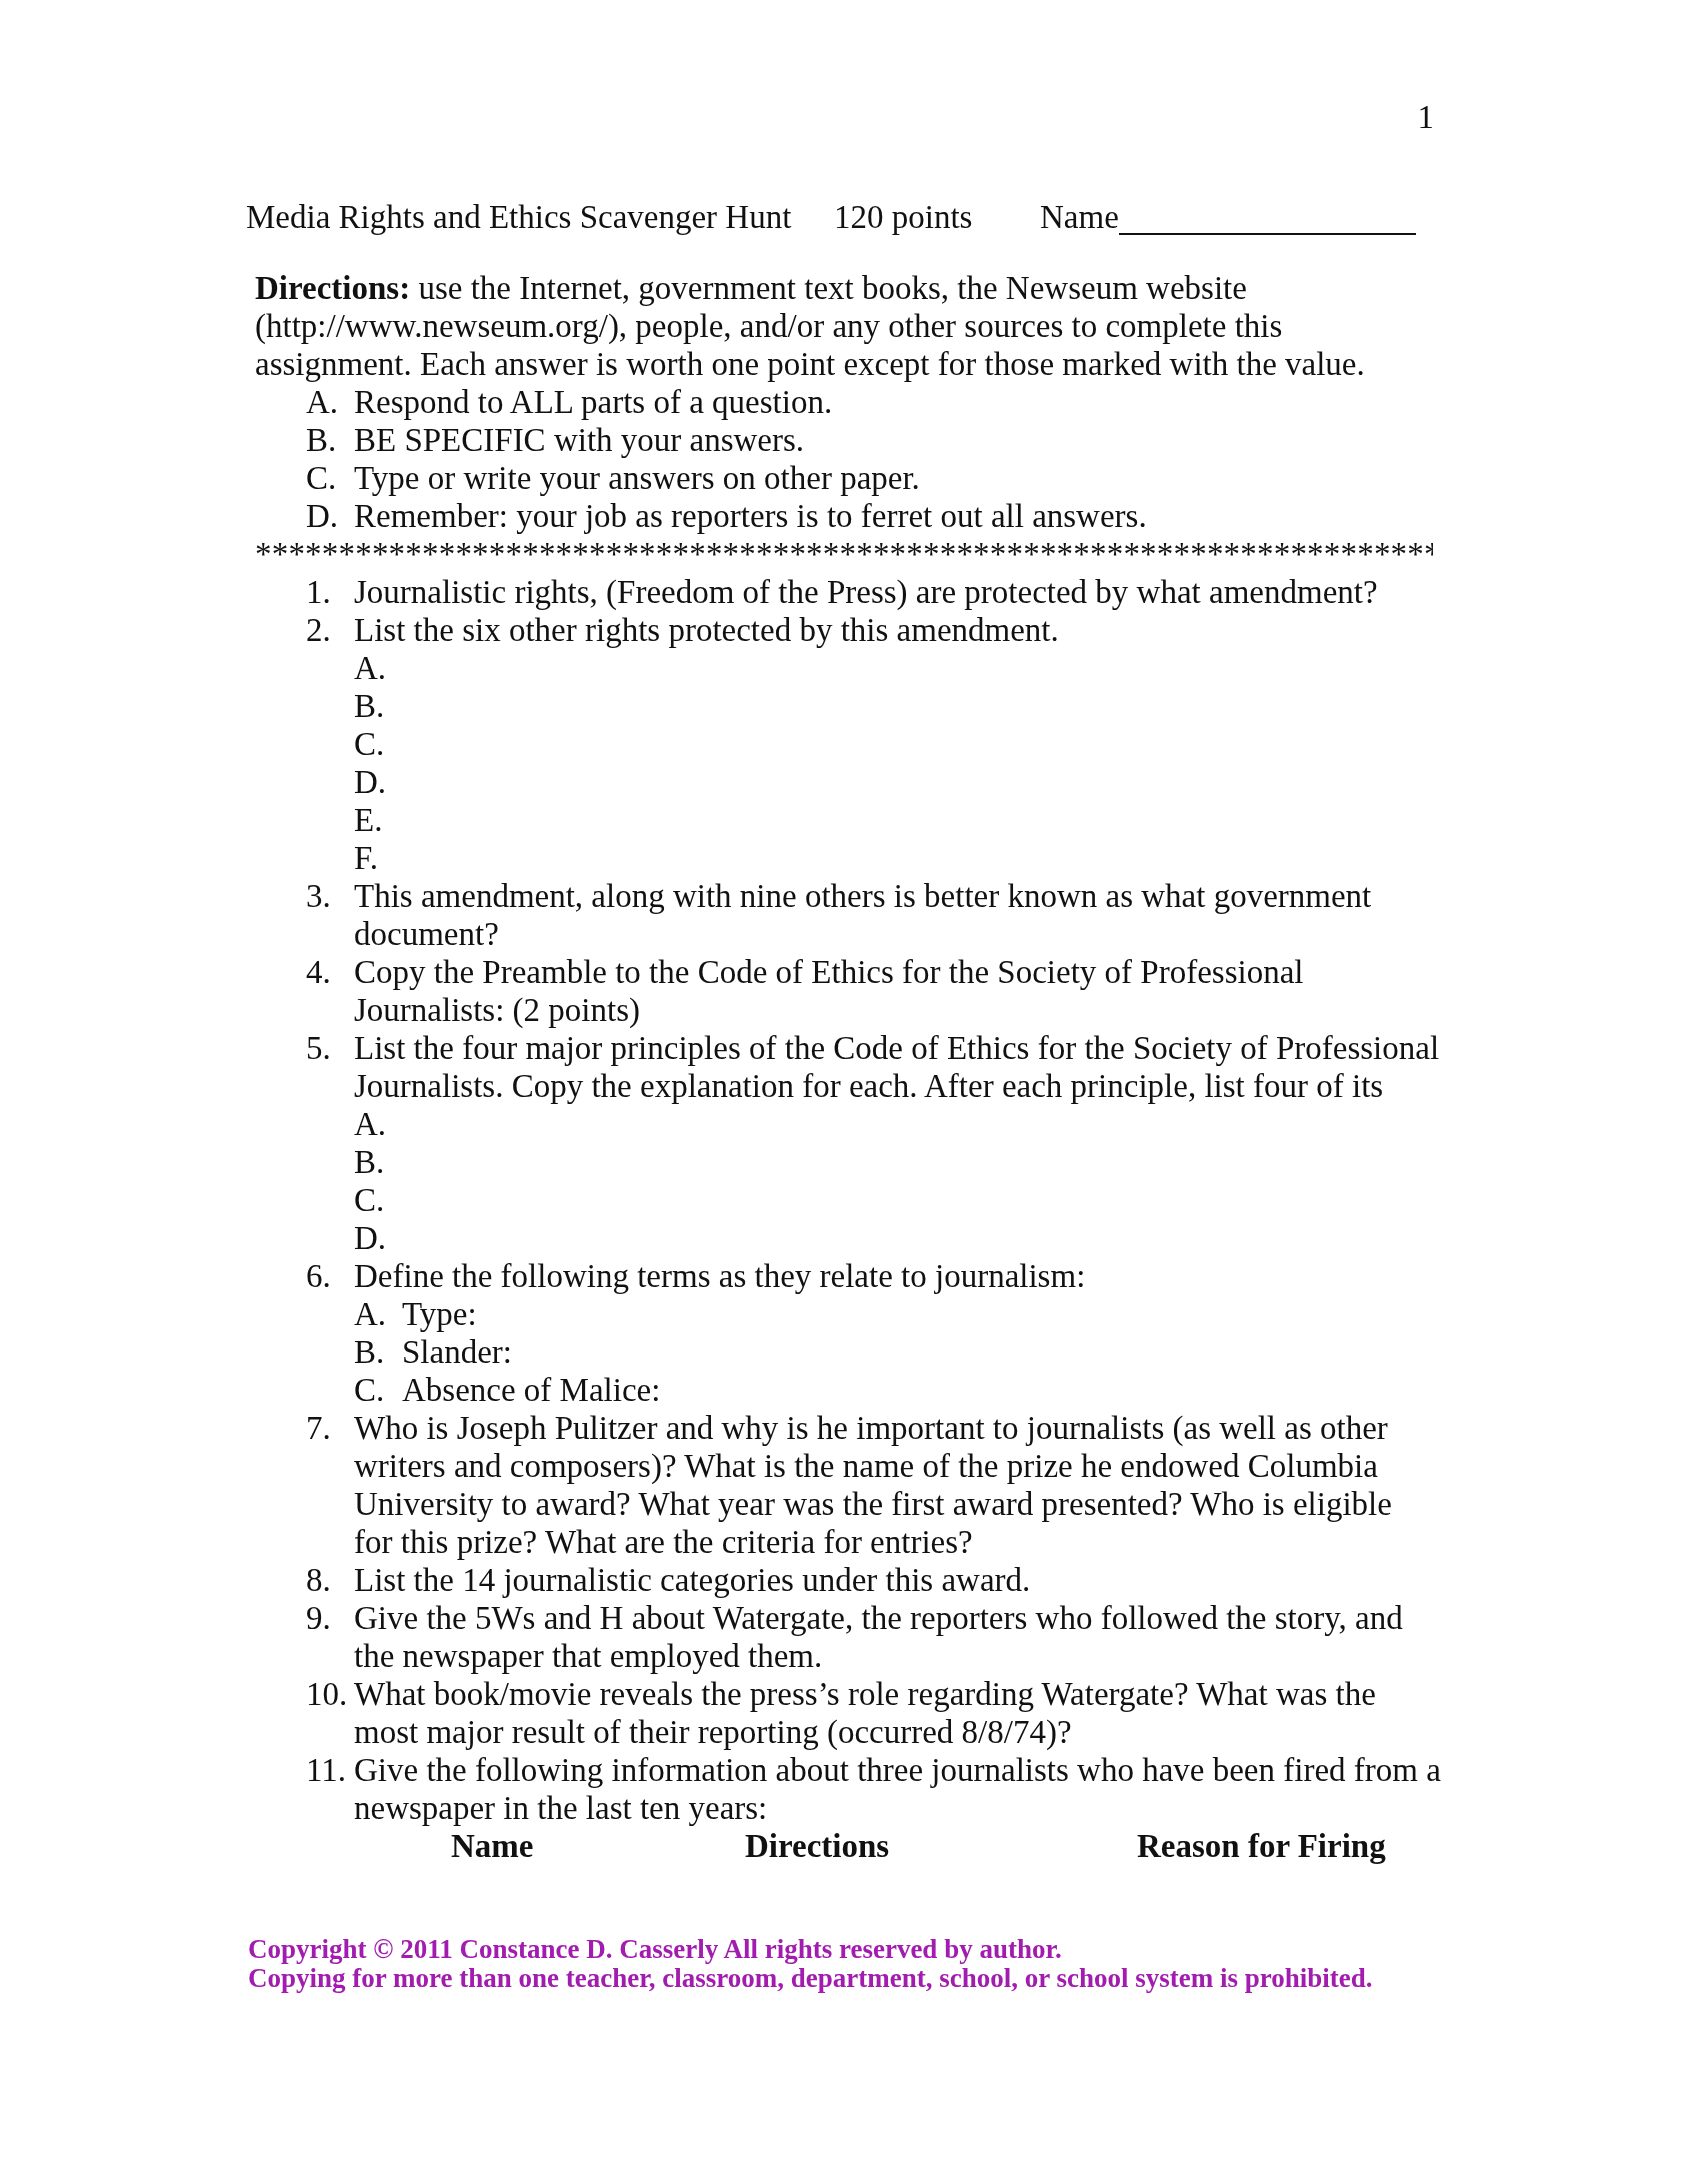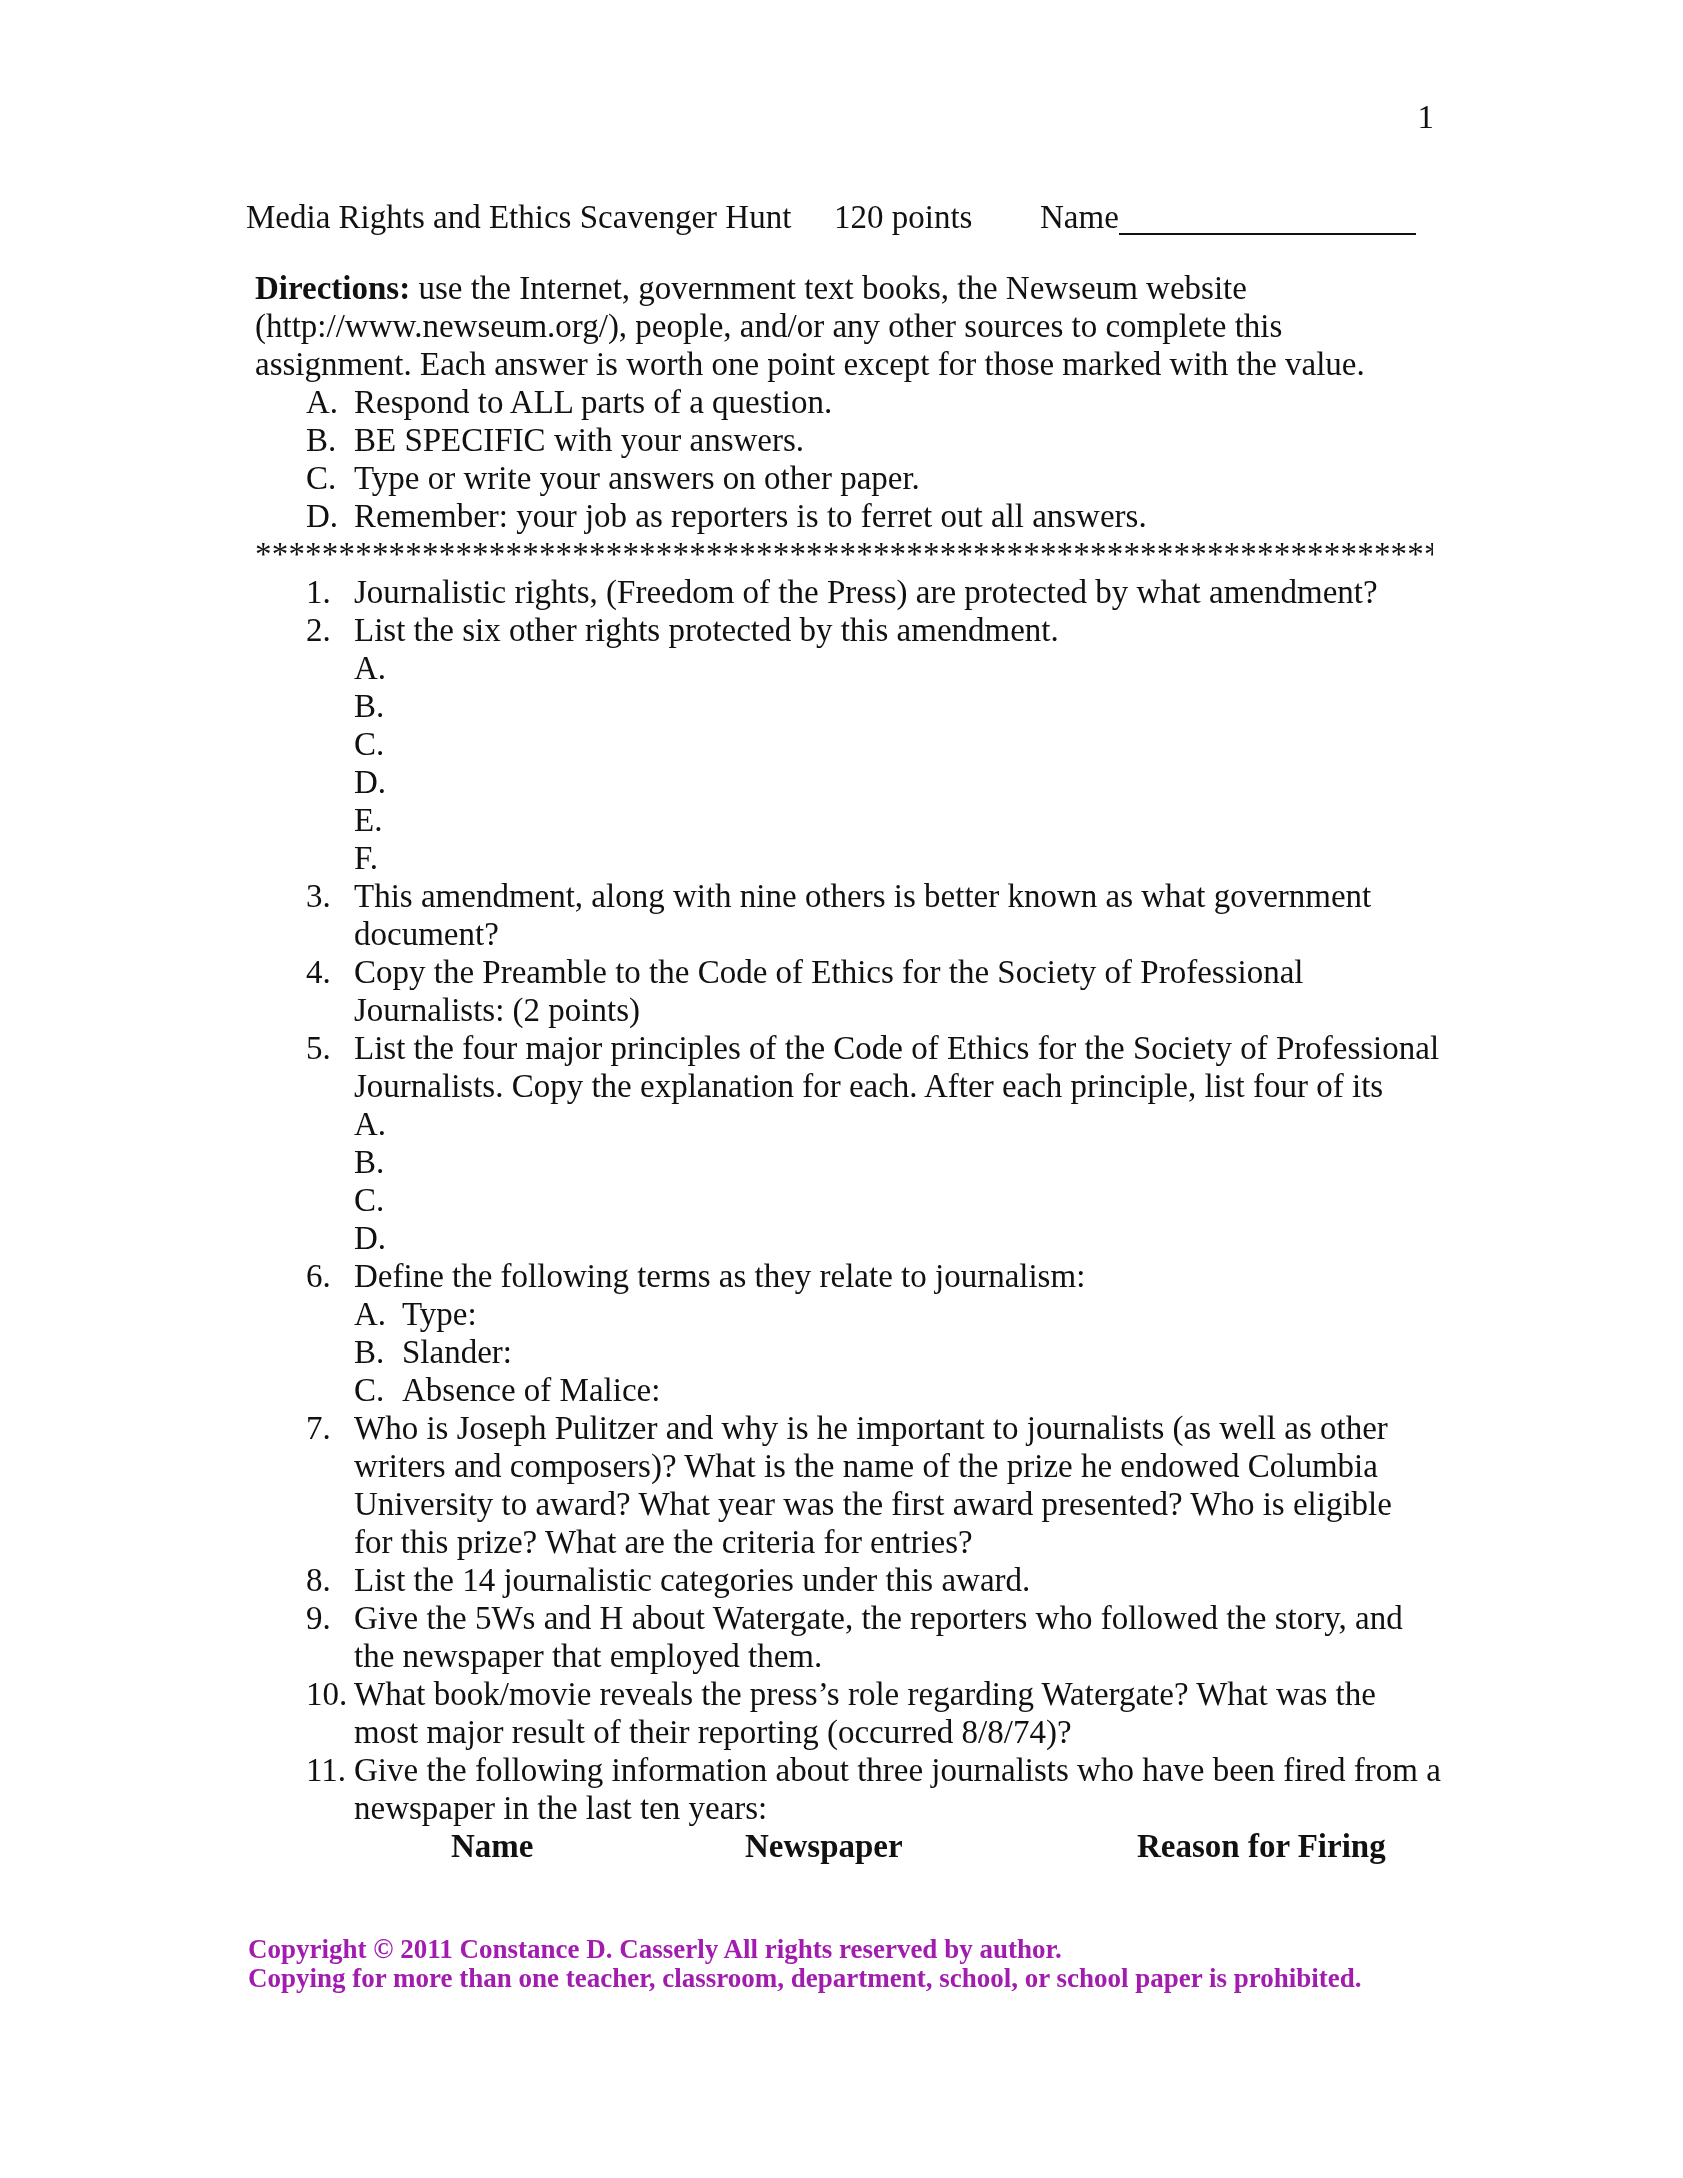--- a/index.html
+++ b/index.html
@@ -160,23 +160,23 @@
         </div>
         <div class="q">
           <span class="num">11.</span>
           <div class="qline">Give the following information about three journalists who have been fired from a</div>
           <div class="qline">newspaper in the last ten years:</div>
         </div>
       </div>
 
     <div class="tblhead">
       <span class="h-name">Name</span>
-      <span class="h-paper">Newspaper</span>
+      <span class="h-paper">Directions</span>
       <span class="h-reason">Reason for Firing</span>
     </div>
   </div>
 
   <div class="footer">
     <div>Copyright © 2011 Constance D. Casserly  All rights reserved by author.</div>
-    <div>Copying for more than one teacher, classroom, department, school, or school paper is prohibited.</div>
+    <div>Copying for more than one teacher, classroom, department, school, or school system is prohibited.</div>
   </div>
 </div>
 
 
 </body></html>

